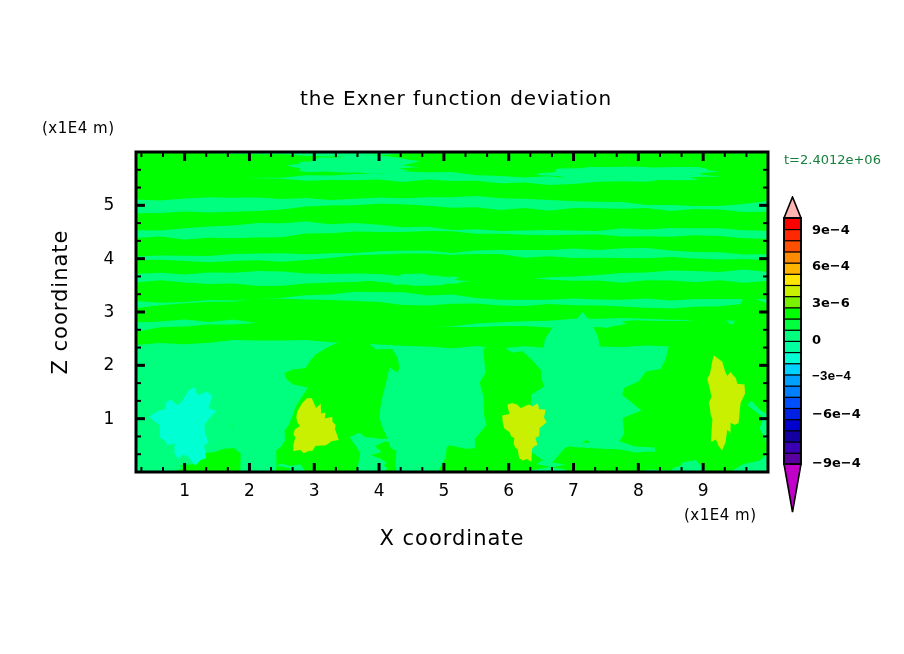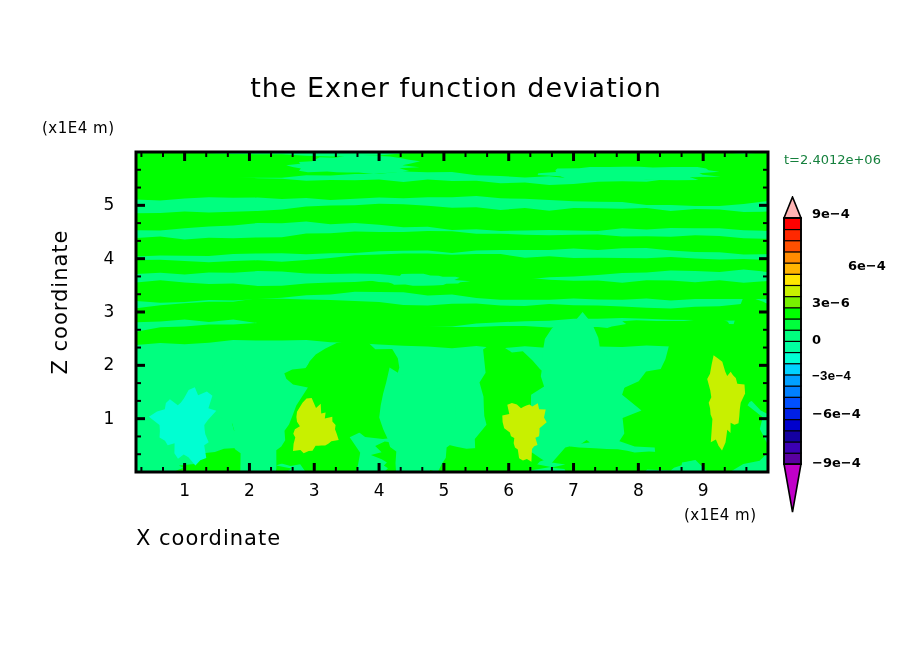--- a/index.html
+++ b/index.html
@@ -4,42 +4,42 @@
 <style>
   html,body{margin:0;padding:0;}
   body{
     width:904px;height:654px;background:#ffffff;
     font-family:"DejaVu Sans",sans-serif;
     position:relative;overflow:hidden;
   }
   .fig{position:absolute;left:0;top:0;width:904px;height:654px;}
 
   #plot-title{
-    position:absolute;left:0;top:72px;width:904px;
-    text-align:center;font-size:27px;color:#000;
+    position:absolute;left:0;top:86px;width:904px;
+    text-align:center;font-size:20px;color:#000;
     letter-spacing:1px;
   }
   
   #plot-title{width:768px;left:72px;}
 
   #yunit-label{
     position:absolute;left:42px;top:119px;
     font-size:15px;color:#000;letter-spacing:.5px;
   }
   #xunit-label{
     position:absolute;left:684px;top:506px;
     font-size:15px;color:#000;letter-spacing:.5px;
   }
   #time-stamp{
     position:absolute;left:784px;top:152px;
     font-size:13px;color:#15803d;
   }
   #xaxis-title{
     position:absolute;left:136px;top:526px;width:632px;
-    text-align:left;font-size:21px;color:#000;letter-spacing:1px;
+    text-align:center;font-size:21px;color:#000;letter-spacing:1px;
   }
   #yaxis-title{
     position:absolute;left:-30px;top:290px;width:180px;
     text-align:center;font-size:21px;color:#000;letter-spacing:1px;
     transform:rotate(-90deg);transform-origin:center center;
   }
   .tick-label{
     position:absolute;font-size:17px;color:#000;
     text-align:center;
   }
@@ -239,22 +239,22 @@
       <rect x="8" y="89.0909090909091" width="17" height="11.581818181818182" fill="#C8F000" stroke="#000" stroke-width="1.2"></rect>
       <rect x="8" y="77.9090909090909" width="17" height="11.581818181818182" fill="#FFE600" stroke="#000" stroke-width="1.2"></rect>
       <rect x="8" y="66.72727272727272" width="17" height="11.581818181818182" fill="#FFB400" stroke="#000" stroke-width="1.2"></rect>
       <rect x="8" y="55.54545454545456" width="17" height="11.581818181818182" fill="#FF8C00" stroke="#000" stroke-width="1.2"></rect>
       <rect x="8" y="44.363636363636374" width="17" height="11.581818181818182" fill="#FF5000" stroke="#000" stroke-width="1.2"></rect>
       <rect x="8" y="33.18181818181819" width="17" height="11.581818181818182" fill="#FF2800" stroke="#000" stroke-width="1.2"></rect>
       <rect x="8" y="22" width="17" height="11.581818181818182" fill="#FF0000" stroke="#000" stroke-width="1.2"></rect>
       <rect x="8" y="22" width="17" height="246" fill="none" stroke="#000" stroke-width="1.8"></rect>
     </svg>
   <div id="cbar-label-layer">
-      <div class="cbar-label" style="left: 812px; top: 206px;">9e−4</div>
-      <div class="cbar-label" style="left: 848px; top: 258.2px;">6e−4</div>
+      <div class="cbar-label" style="left: 812px; top: 222px;">9e−4</div>
+      <div class="cbar-label" style="left: 812px; top: 258.2px;">6e−4</div>
       <div class="cbar-label" style="left: 812px; top: 295.1px;">3e−6</div>
       <div class="cbar-label" style="left: 812px; top: 332px;">0</div>
       <div class="cbar-label" style="left: 812px; top: 368.9px; font-family: Liberation Mono, monospace;">−3e−4</div>
       <div class="cbar-label" style="left: 812px; top: 405.8px;">−6e−4</div>
       <div class="cbar-label" style="left: 812px; top: 442.7px; margin-top: 12px;">−9e−4</div>
     </div>
 
 </div>
 
 </body></html>

